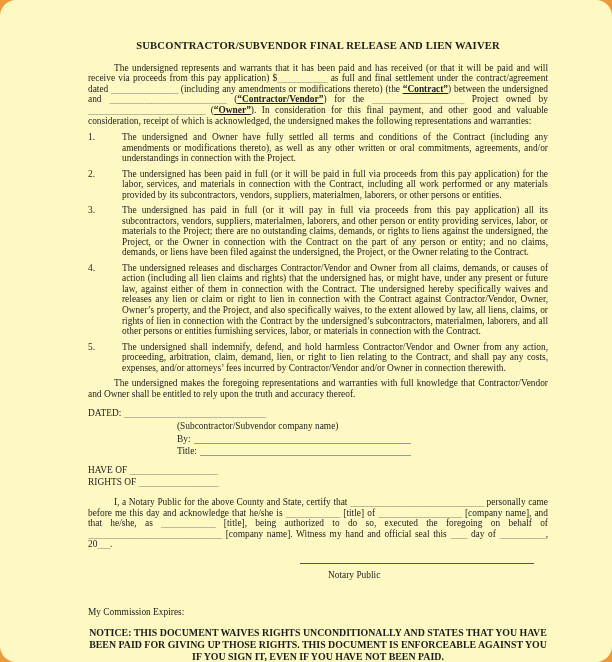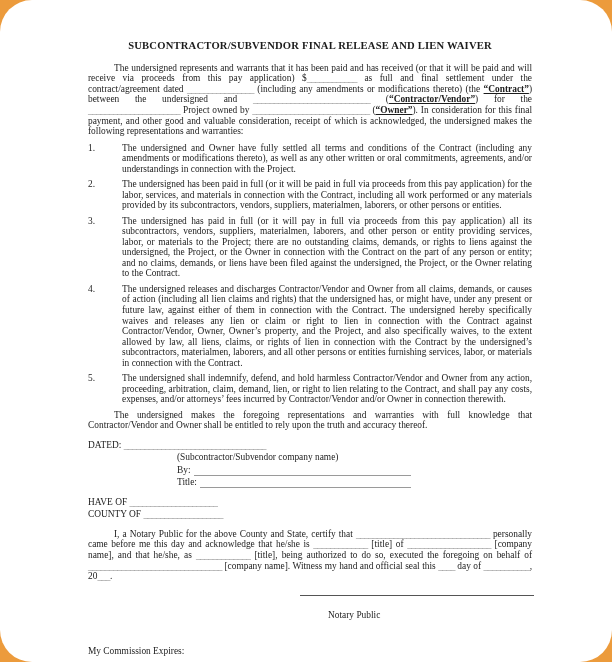--- a/index.html
+++ b/index.html
@@ -4,24 +4,24 @@
 <style>
   html, body { margin: 0; padding: 0; }
   body {
     background: #EC9B3C;
     font-family: "Liberation Serif", serif;
     width: 612px; height: 662px;
   }
   .page {
     position: relative;
     width: 612px; height: 662px;
-    background: #ffffff;
-    border-radius: 32px;
+    background: #fef9c3;
+    border-radius: 16px;
     box-sizing: border-box;
-    padding: 40px 80px 14px 88px;
+    padding: 40px 64px 14px 88px;
     overflow: hidden;
     color: #1c1c1c;
     font-size: 9.4px;
     line-height: 1.12;
   }
   .title {
     text-align: center;
     font-weight: bold;
     font-size: 10.6px;
     letter-spacing: .2px;
@@ -37,21 +37,21 @@
   .dated-row { margin: 3px 0 2px 0; }
   .sig-block { margin-left: 89px; width: 234px; }
   .sig-company { margin-bottom: 1px; }
   .sig-row { display: flex; align-items: flex-end; height: 12px; }
   .rule { flex: 1; border-bottom: 1px solid #9a9a9a; margin-left: 3px; }
   .state-block { margin-top: 9px; }
   .sc-row { height: 12px; }
   .notary-para { margin: 8px 0 2px 0; }
   .notary-sign { margin-left: 212px; width: 234px; margin-top: 6px; }
   .notary-rule { border-bottom: 1px solid #555; height: 7px; }
-  .notary-label { padding-left: 28px; margin-top: 14px; }
+  .notary-label { padding-left: 28px; margin-top: 6px; }
   .commission { margin-top: 26px; }
   .notice {
     margin-top: 10px;
     text-align: center;
     font-weight: bold;
     font-size: 9.9px;
     line-height: 1.2;
   }
 </style>
 </head>
@@ -102,21 +102,21 @@
       <span class="rule"></span>
     </div>
   </div>
 
   <div class="state-block">
     <div class="sc-row">
       <span>HAVE OF</span>
       <span class="blank">_____________________</span>
     </div>
     <div class="sc-row">
-      <span>COUNTY OF</span>
+      <span>RIGHTS OF</span>
       <span class="blank">___________________</span>
     </div>
   </div>
 
   <p class="para notary-para"><span>I, a Notary Public for the above County and State, certify that </span><span class="blank">________________________________</span><span> personally came before me this day and acknowledge that he/she is </span><span class="blank">_____________</span><span> [title] of </span><span class="blank">____________________</span><span> [company name], and that he/she, as </span><span class="blank">_____________</span><span> [title], being authorized to do so, executed the foregoing on behalf of </span><span class="blank">________________________________</span><span> [company name]. Witness my hand and official seal this </span><span class="blank">____</span><span> day of </span><span class="blank">___________</span><span>, 20</span><span class="blank">___</span><span>.</span></p>
 
   <div class="notary-sign">
     <div class="notary-rule"></div>
     <div class="notary-label">Notary Public</div>
   </div>

